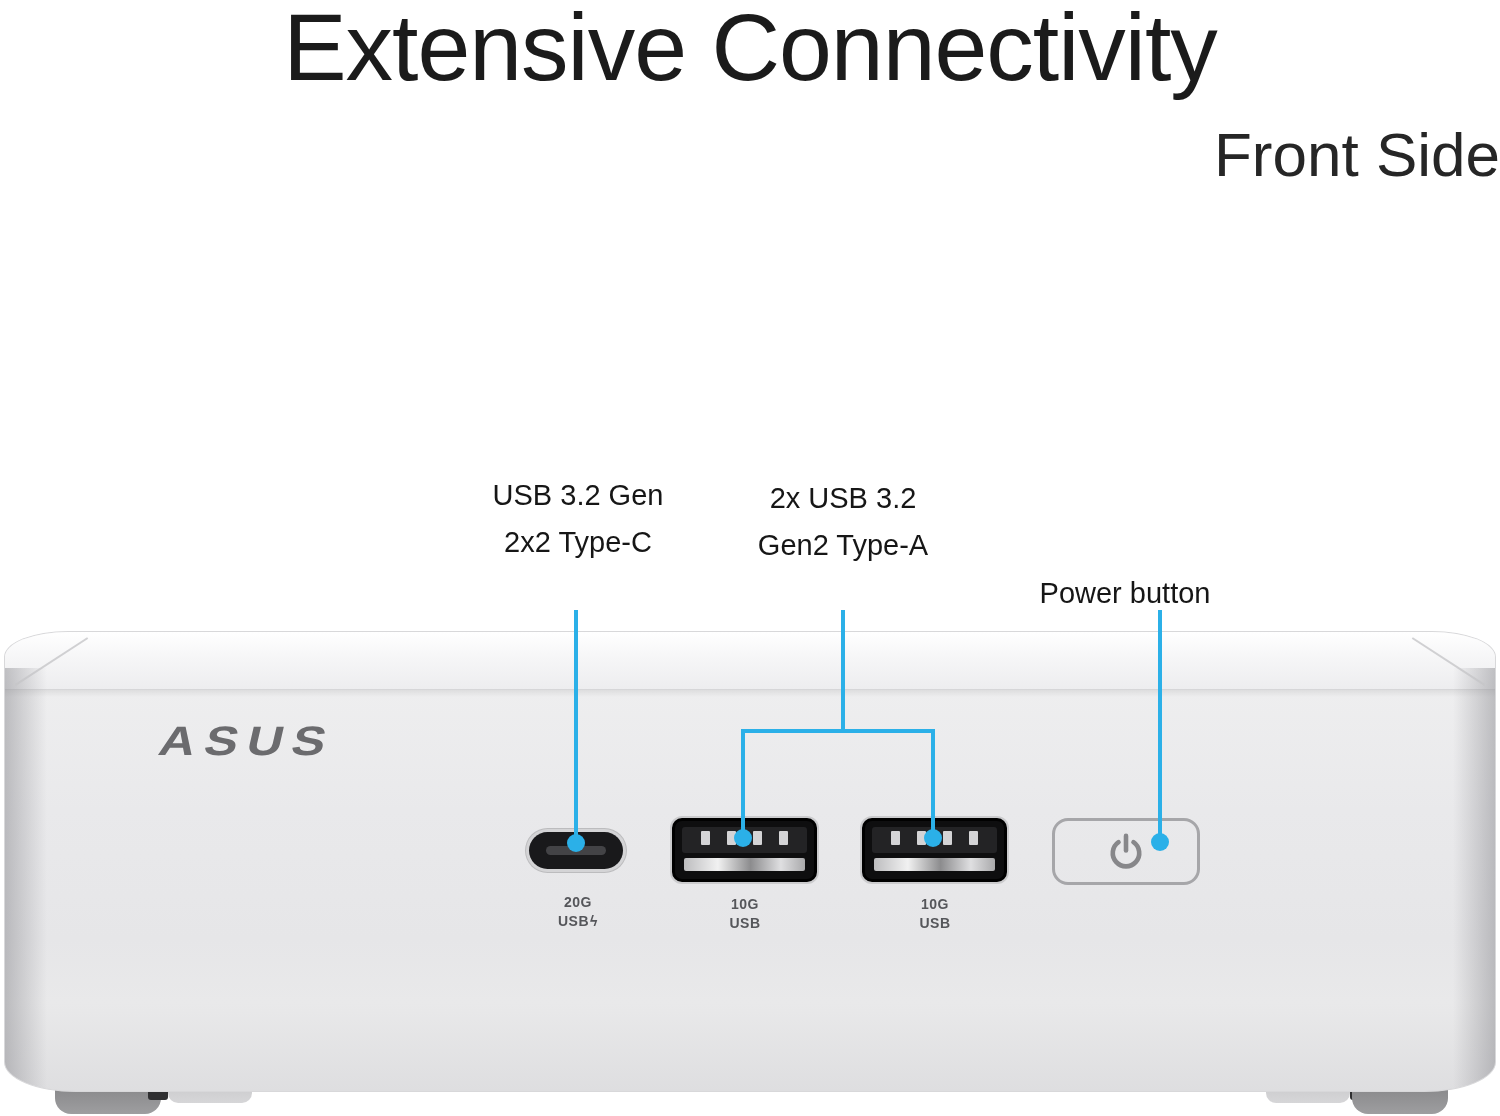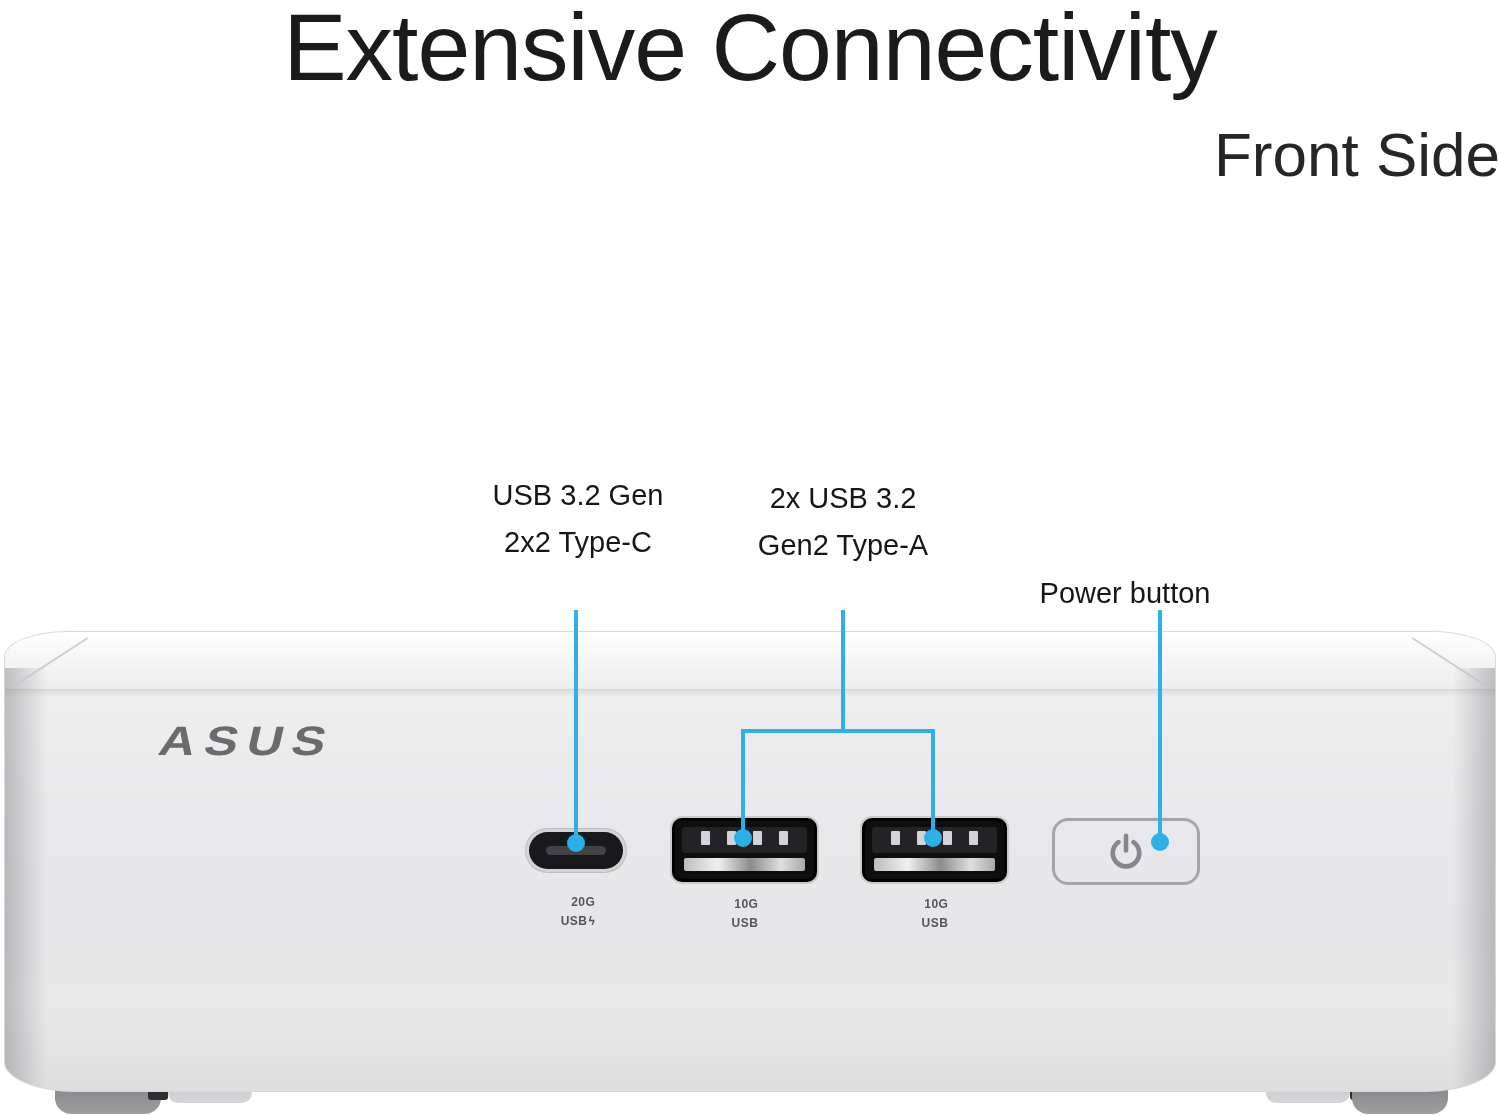--- a/index.html
+++ b/index.html
@@ -112,22 +112,22 @@
     background:linear-gradient(90deg,#bdbdbf,#f1f1f1 28%,#8c8c8e 55%,#dfdfe1 80%,#a9a9ab);
   }
   
   .powerbtn{
     position:absolute;left:1052px;top:818px;width:148px;height:67px;z-index:2;
     border:3px solid #a6a6a9;border-radius:16px;box-sizing:border-box;
     display:flex;align-items:center;justify-content:center;
   }
   
   .pspeed{
-    position:absolute;transform:translateX(-50%);text-align:right;z-index:2;
-    font-size:12px;font-weight:bold;color:#55565a;line-height:19px;letter-spacing:0.5px;
+    position:absolute;transform:translateX(-50%);text-align:center;z-index:2;
+    font-size:14px;font-weight:bold;color:#55565a;line-height:19px;letter-spacing:0.5px;
   }
   .ps-line{display:block;}
   #ps-0{left:578px;top:893px;}
   #ps-1{left:745px;top:895px;}
   #ps-2{left:935px;top:895px;}
   .bolt{display:inline;font-weight:bold;margin-left:1px;}
 </style>
 </head>
 <body>
 

